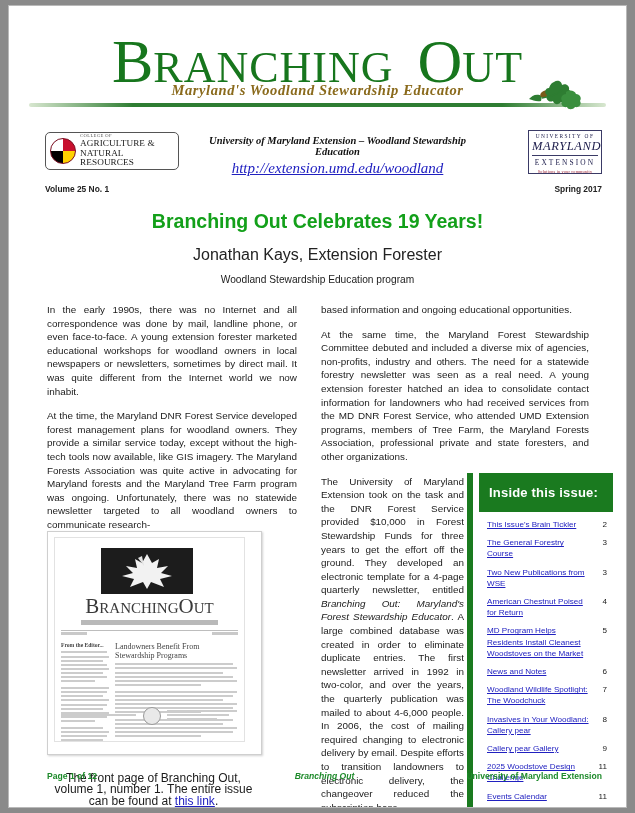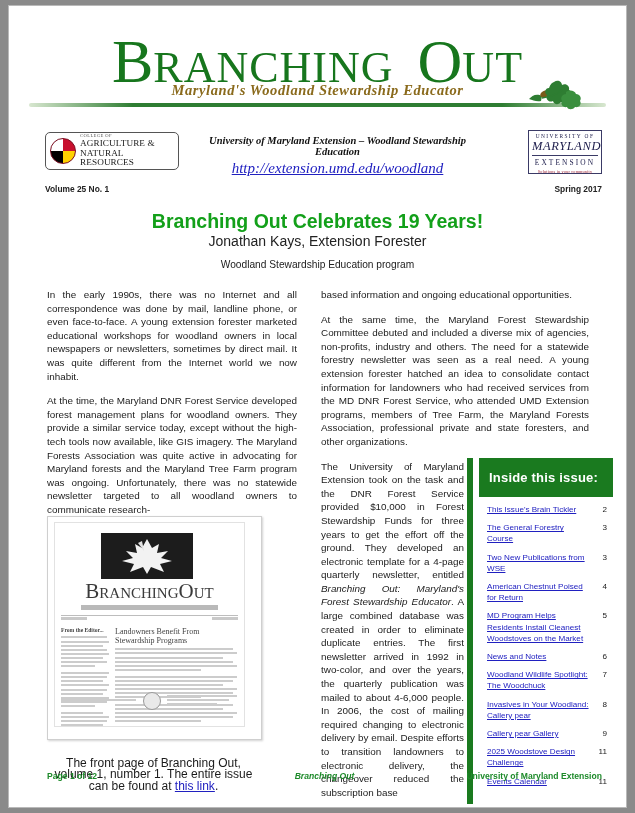--- a/index.html
+++ b/index.html
@@ -170,22 +170,23 @@
   
   .article-title {
     text-align: center;
     color: #13a01a;
     font-size: 19.5px;
     font-weight: bold;
     margin: 12px 20px 0 20px;
   }
   .byline {
     text-align: center;
-    font-size: 14px;
+    font-size: 16px;
     color: #222;
+    margin-top: 13px;
   }
   .byline2 {
     text-align: center;
     font-size: 10.2px;
     color: #222;
     margin-top: 10px;
   }
 
   
   .cols {

